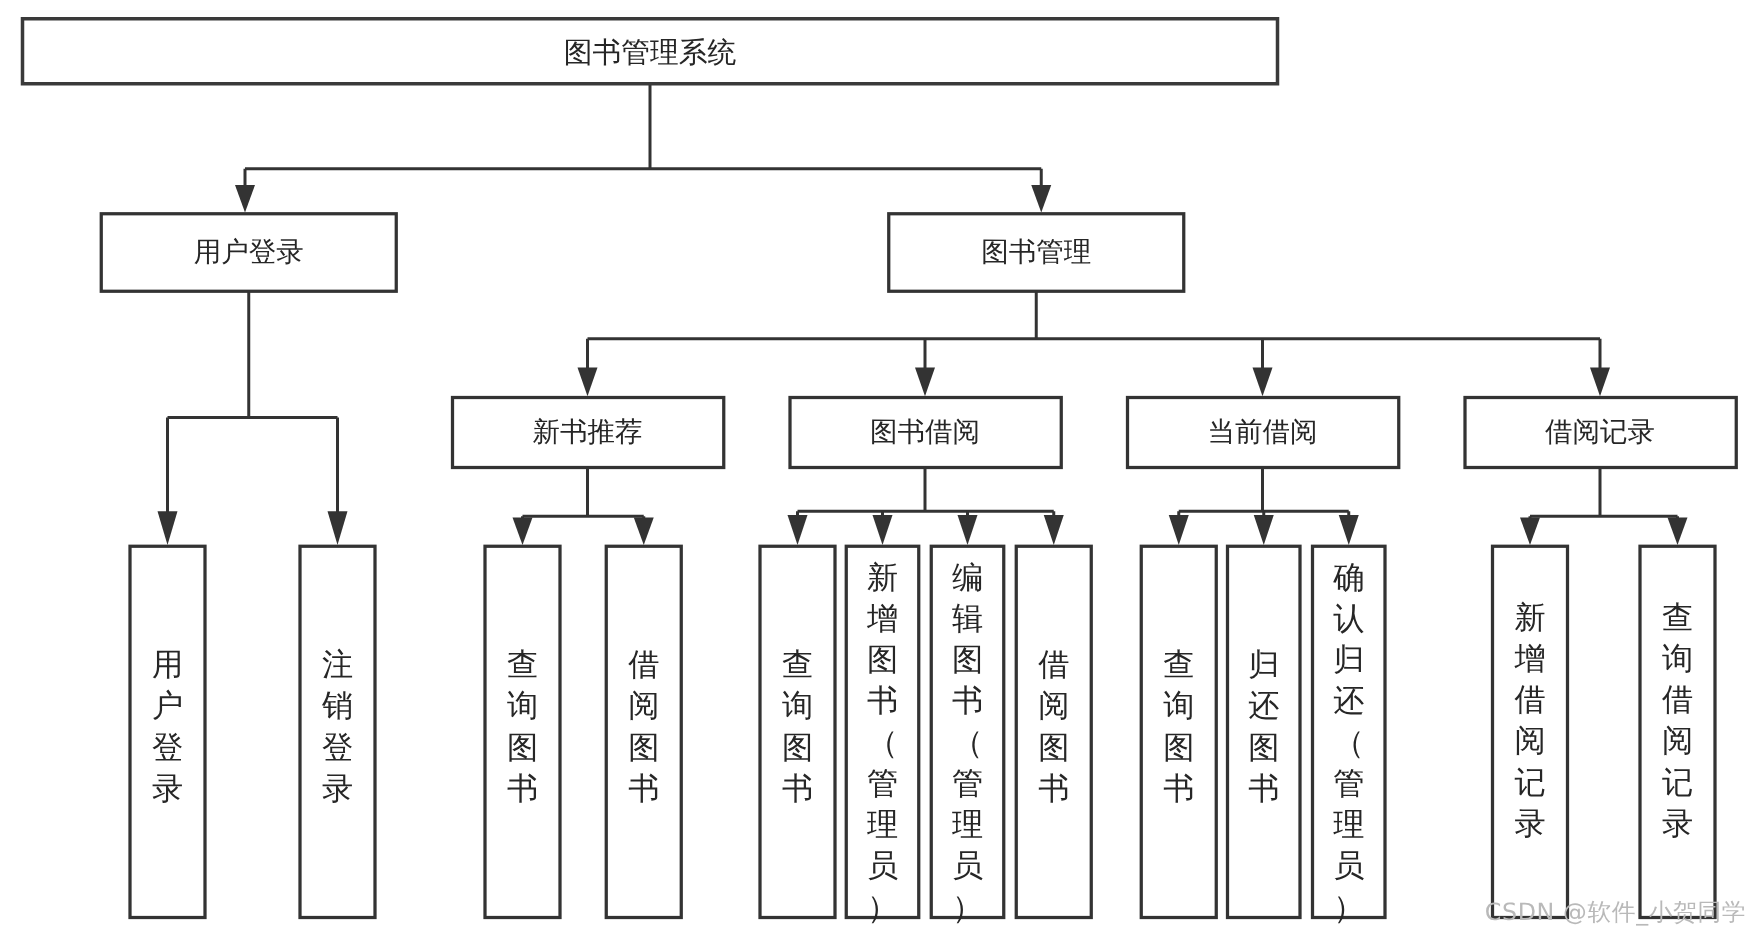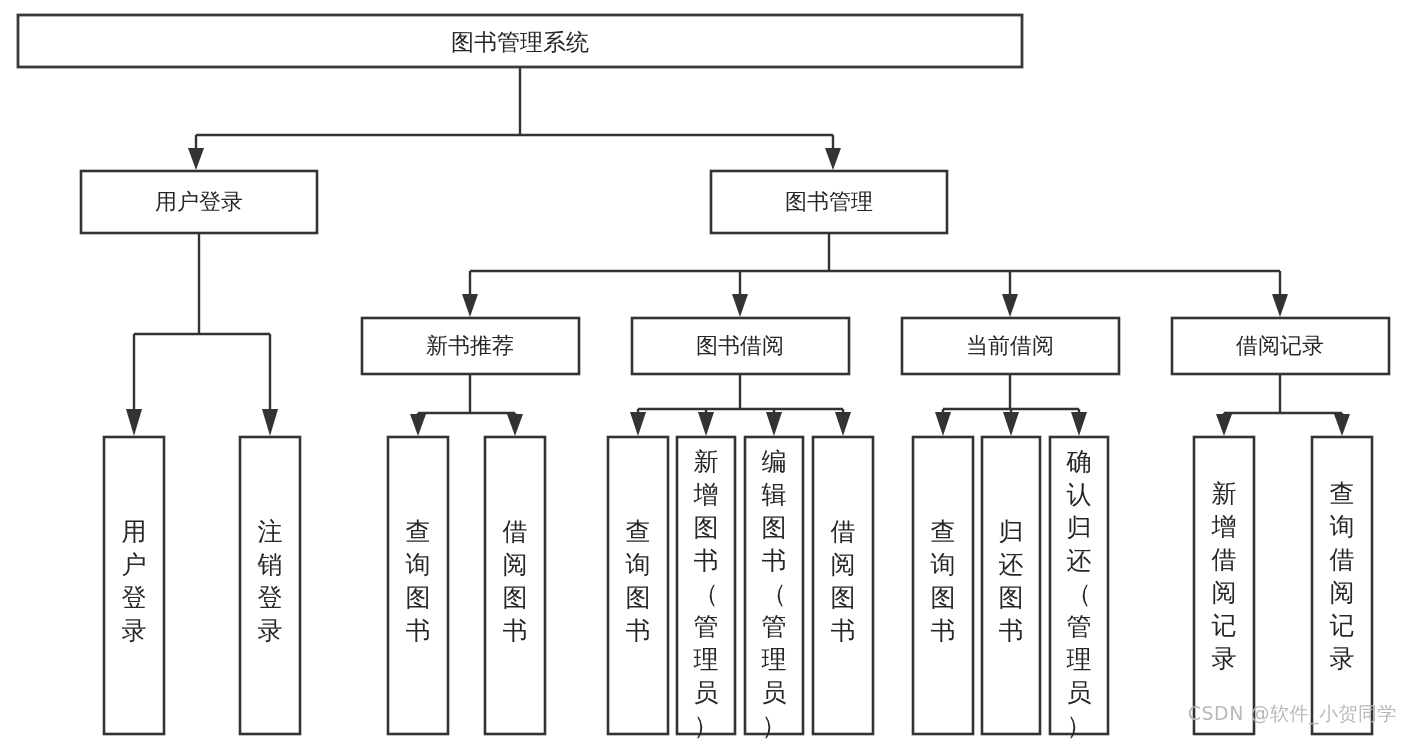--- a/index.html
+++ b/index.html
@@ -58,21 +58,21 @@
   }
   .leaf-label {
     fill: #262626;
     font-family: "DejaVu Sans", "Liberation Sans", sans-serif;
     font-size: 25px;
     text-anchor: middle;
   }
   .watermark {
     position: absolute;
     right: 8px;
-    bottom: 20px;
+    bottom: 4px;
     font-family: "DejaVu Sans", "Liberation Sans", sans-serif;
     font-size: 19px;
     color: #b9b9b9;
     letter-spacing: 0.5px;
     white-space: nowrap;
     pointer-events: none;
   }
 </style>
 </head>
 <body>

